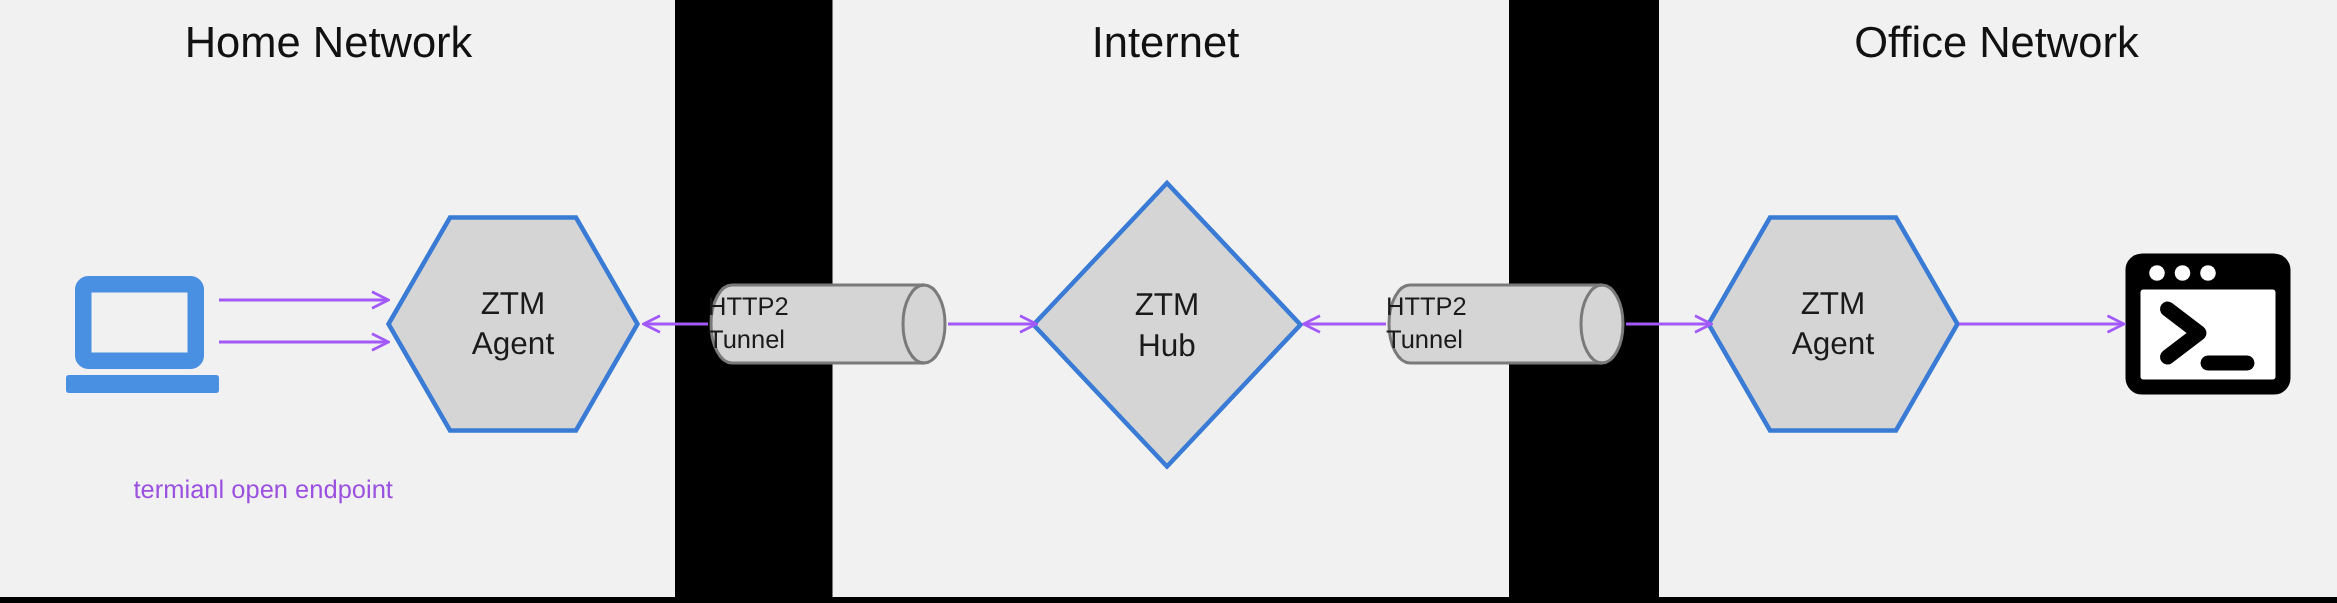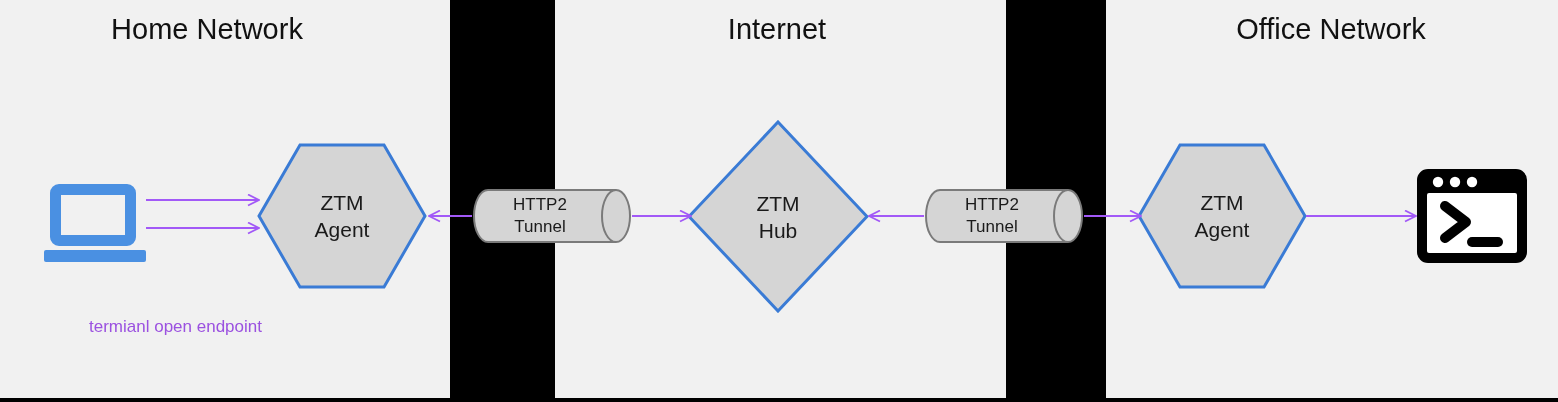--- a/index.html
+++ b/index.html
@@ -39,21 +39,21 @@
   .zone-title {
     position: absolute;
     top: 12px;
     text-align: center;
     font-size: 29px;
     line-height: 34px;
     color: #111111;
     white-space: nowrap;
     font-weight: 400;
   }
-  #title-home    { left: 37px;   width: 340px; }
+  #title-home    { left: 49px;   width: 340px; }
   #title-internet{ left: 607px;  width: 340px; }
   #title-office  { left: 1161px; width: 340px; }
 
   
   #laptop {
     position: absolute;
     left: 44px;
     top: 184px;
     width: 102px;
     height: 80px;
@@ -132,21 +132,20 @@
     width: 160px;
     height: 56px;
   }
   .cylinder .cyl-shape { position: absolute; inset: 0; }
   .cylinder .cyl-label {
     position: absolute;
     inset: 0;
     padding-right: 24px;
     display: flex;
     flex-direction: column;
-    align-items: center;
     justify-content: center;
     font-size: 17px;
     line-height: 22px;
     color: #1a1a1a;
     pointer-events: none;
   }
   #tunnel-left  { left: 472px; top: 188px; }
   #tunnel-right { left: 924px; top: 188px; }
 
   

